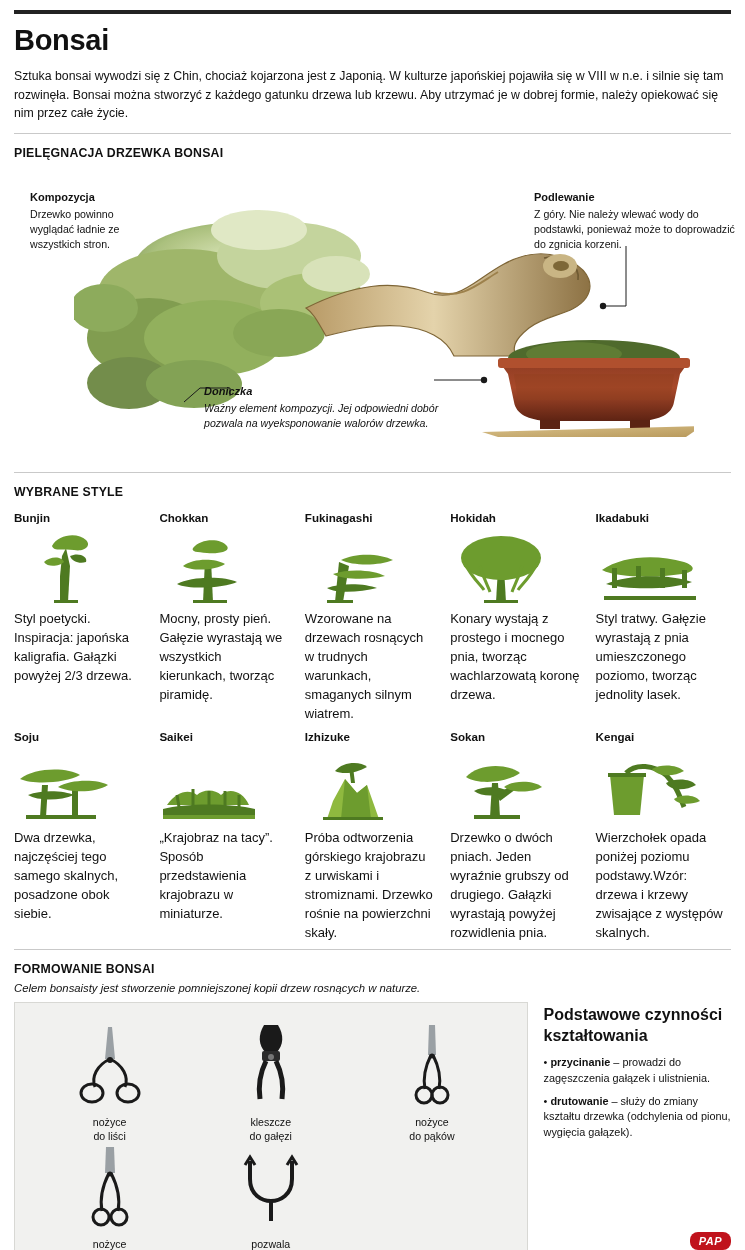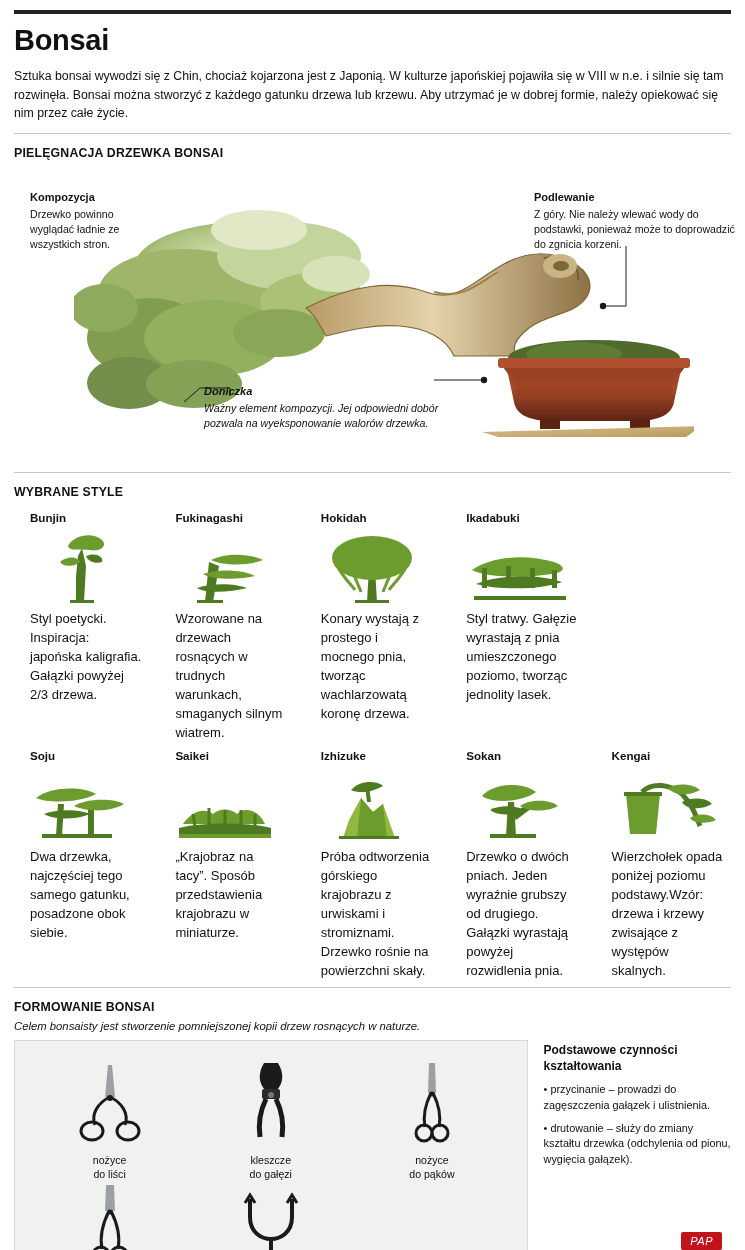--- a/index.html
+++ b/index.html
@@ -76,21 +76,21 @@
   .c-komp { left: 0px; top: 24px; width: 130px; margin-left: 16px; }
   .c-podl { left: 520px; top: 24px; width: 215px; }
   .c-donl { left: 190px; top: 218px; width: 250px; font-style: italic; }
   
   .styles-grid {
     display: grid;
     grid-template-columns: repeat(5, 1fr);
     column-gap: 10px;
     row-gap: 0px;
   }
-  .style-cell { padding-right: 6px; margin-left: 16px; }
+  .style-cell { padding-right: 6px; }
   .style-name {
     font-size: 11.6px;
     font-weight: bold;
     margin: 6px 0 4px 0;
   }
   .style-art {
     height: 78px;
     display: flex;
     align-items: flex-end;
     justify-content: flex-start;
@@ -135,48 +135,48 @@
     line-height: 1.35;
     text-align: center;
     margin-top: 8px;
     white-space: pre-line;
   }
   .actions {
     width: 190px;
     padding-top: 2px;
   }
   .actions-title {
-    font-size: 12px;
+    font-size: 16px;
     font-weight: bold;
     line-height: 1.35;
     margin-bottom: 8px;
   }
   .action-item {
     font-size: 10.9px;
     line-height: 1.45;
     margin-bottom: 7px;
   }
-  .action-item b { font-weight: normal; }
+  .action-item b { font-weight: bold; }
   .source {
     font-size: 10.6px;
     font-style: italic;
     margin-top: 10px;
   }
   .bottom-rule { height: 1px; background: #c9c9c9; margin-top: 8px; }
   .pap {
     position: absolute;
-    right: 23px;
+    right: 14px;
     bottom: 10px;
     background: #c0131c;
     color: #ffffff;
     font-size: 11px;
-    font-weight: normal;
+    font-weight: bold;
     font-style: italic;
     padding: 3px 9px 3px 9px;
-    border-radius: 2px;
+    border-radius: 8px;
     letter-spacing: 0.5px;
   }
 </style>
 </head>
 <body>
 
 <div class="page">
 
   <div class="top-rule"></div>
 
@@ -289,20 +289,33 @@
           <path d="M46 76 L54 76 L56 40 L52 22 L48 30 L46 50 Z" fill="#4e7a21"></path>
           <path d="M38 20 C 44 8, 64 6, 72 14 C 78 20, 70 26, 60 24 C 50 22, 40 26, 38 20 Z" fill="#6d9c2e"></path>
           <path d="M30 36 C 36 30, 48 30, 50 36 C 46 40, 34 42, 30 36 Z" fill="#6d9c2e"></path>
           <path d="M56 30 C 64 26, 74 30, 72 36 C 66 38, 58 36, 56 30 Z" fill="#4e7a21"></path>
           <rect x="40" y="74" width="24" height="3" fill="#4e7a21"></rect>
         </svg>
       </div>
       <div class="style-desc">Styl poetycki. Inspiracja: japońska kaligrafia. Gałązki powyżej 2/3 drzewa.</div>
     </div>
 
+    <div class="style-cell">
+      <div class="style-name">Chokkan</div>
+      <div class="style-art">
+        <svg width="110" height="78" viewBox="0 0 110 78">
+          <path d="M44 76 L54 76 L52 34 L46 34 Z" fill="#4e7a21"></path>
+          <path d="M34 22 C 42 12, 62 12, 68 20 C 72 26, 58 28, 48 27 C 38 26, 32 26, 34 22 Z" fill="#6d9c2e"></path>
+          <path d="M24 40 C 34 32, 56 32, 66 38 C 58 44, 34 46, 24 40 Z" fill="#6d9c2e"></path>
+          <path d="M18 58 C 32 50, 66 50, 78 56 C 66 62, 30 64, 18 58 Z" fill="#4e7a21"></path>
+          <rect x="34" y="74" width="34" height="3" fill="#4e7a21"></rect>
+        </svg>
+      </div>
+      <div class="style-desc">Mocny, prosty pień. Gałęzie wyrastają we wszystkich kierunkach, tworząc piramidę.</div>
+    </div>
 
     <div class="style-cell">
       <div class="style-name">Fukinagashi</div>
       <div class="style-art">
         <svg width="110" height="78" viewBox="0 0 110 78">
           <path d="M30 76 L38 76 L44 40 L34 36 Z" fill="#4e7a21"></path>
           <path d="M36 34 C 52 26, 76 28, 88 34 C 74 40, 48 40, 36 34 Z" fill="#6d9c2e"></path>
           <path d="M28 48 C 44 42, 70 44, 80 50 C 64 54, 38 54, 28 48 Z" fill="#6d9c2e"></path>
           <path d="M22 62 C 38 56, 62 58, 72 62 C 56 66, 32 68, 22 62 Z" fill="#4e7a21"></path>
           <rect x="22" y="74" width="26" height="3" fill="#4e7a21"></rect>
@@ -349,21 +362,21 @@
       <div class="style-art">
         <svg width="110" height="78" viewBox="0 0 110 78">
           <path d="M26 72 L32 72 L34 40 L28 40 Z" fill="#4e7a21"></path>
           <path d="M58 72 L64 72 L64 44 L58 44 Z" fill="#4e7a21"></path>
           <path d="M6 34 C 20 22, 54 22, 66 30 C 52 38, 20 40, 6 34 Z" fill="#6d9c2e"></path>
           <path d="M44 42 C 56 34, 84 34, 94 40 C 82 48, 56 48, 44 42 Z" fill="#6d9c2e"></path>
           <path d="M14 50 C 28 44, 52 46, 60 50 C 46 56, 24 56, 14 50 Z" fill="#4e7a21"></path>
           <rect x="12" y="70" width="70" height="4" fill="#4e7a21"></rect>
         </svg>
       </div>
-      <div class="style-desc">Dwa drzewka, najczęściej tego samego gatunku, posadzone obok siebie.</div>
+      <div class="style-desc">Dwa drzewka, najczęściej tego samego skalnych, posadzone obok siebie.</div>
     </div>
 
     <div class="style-cell">
       <div class="style-name">Saikei</div>
       <div class="style-art">
         <svg width="110" height="78" viewBox="0 0 110 78">
           <path d="M8 60 C 18 46, 30 44, 38 50 C 44 44, 56 44, 62 50 C 70 42, 84 46, 90 60 Z" fill="#6d9c2e"></path>
           <path d="M18 50 L20 62 M34 44 L34 62 M50 46 L50 62 M66 46 L66 62 M80 50 L80 62" stroke="#4e7a21" stroke-width="3"></path>
           <path d="M4 64 C 26 58, 72 58, 96 64 L 96 70 L 4 70 Z" fill="#4e7a21"></path>
           <rect x="4" y="70" width="92" height="4" fill="#6d9c2e"></rect>

